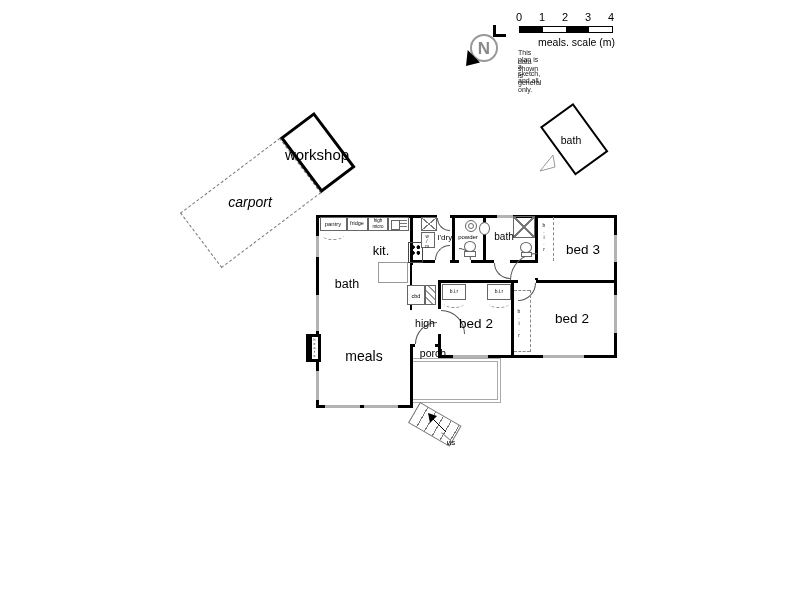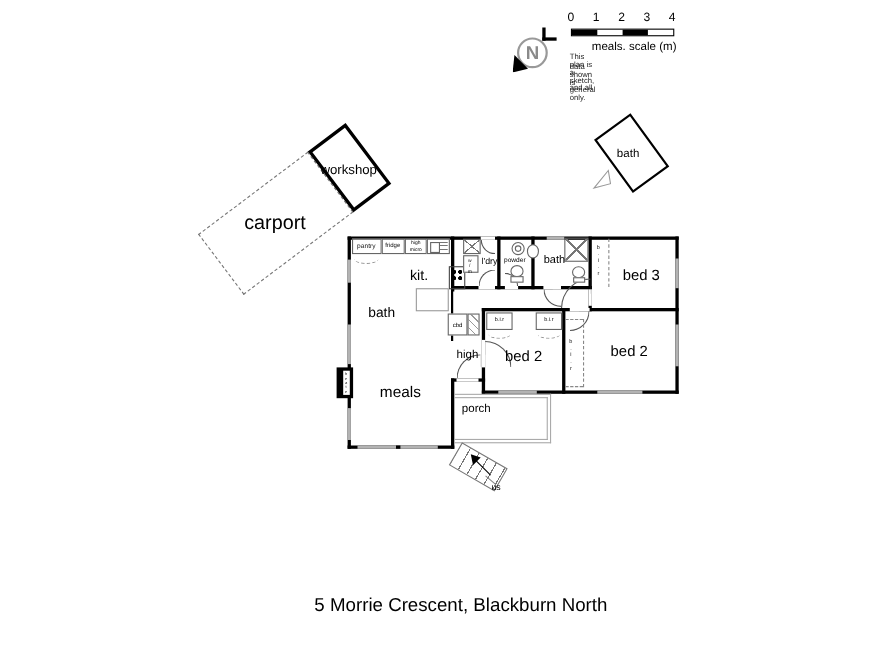--- a/index.html
+++ b/index.html
@@ -54,22 +54,22 @@
     </div>
     <div class="abs" style="left:505px;top:36px;width:110px;text-align:right;font-size:10.5px;">meals. scale (m)</div>
     <div class="abs" style="left:518px;top:49px;font-size:7px;color:#222;">This plan is a sketch, and all</div>
     <div class="abs" style="left:518px;top:58px;font-size:7px;color:#222;">data shown is general only.</div>
   </div>
 
   <div class="abs" style="left:180px;top:213px;width:170px;height:70px;transform:rotate(-37deg);transform-origin:top left;">
     <div style="position:absolute;left:0;top:0;width:125px;height:69px;border:1px dashed #777;box-sizing:border-box;"></div>
     <div style="position:absolute;left:125px;top:0;width:43px;height:69px;border:3px solid #000;box-sizing:border-box;"></div>
   </div>
-  <div class="lbl" style="left:250px;top:202px;font-size:18px;">carport</div>
-  <div class="lbl" style="left:317px;top:154px;font-size:12px;">workshop</div>
+  <div class="lbl" style="left:250px;top:202px;font-size:14px;font-style:italic;">carport</div>
+  <div class="lbl" style="left:317px;top:154px;font-size:15px;">workshop</div>
 
   <div class="abs" style="left:540px;top:127px;width:41px;height:60px;border:2.5px solid #000;box-sizing:border-box;transform:rotate(-36deg);transform-origin:top left;"></div>
   <svg class="abs" style="left:538px;top:153px;" width="22" height="24">
     <polygon points="15,2 2,18 17,14" fill="none" stroke="#999" stroke-width="1"></polygon>
   </svg>
   <div class="lbl" style="left:571px;top:140px;font-size:10.5px;">bath</div>
 
   <div class="w" style="left:316px;top:215px;width:301px;height:3px;"></div>
   <div class="w" style="left:316px;top:215px;width:3px;height:193px;"></div>
   <div class="w" style="left:614px;top:215px;width:3px;height:143px;"></div>
@@ -178,23 +178,22 @@
     <line x1="22" y1="22" x2="8" y2="8" stroke="#000" stroke-width="1"></line>
     <polygon points="4,3 13,6 6,13" fill="#000"></polygon>
   </svg>
   <div class="abs" style="left:440px;top:436px;width:12px;height:0;border-top:1px solid #888;transform:rotate(40deg);"></div>
   <div class="lbl" style="left:451px;top:443px;font-size:8px;">us</div>
 
   <div class="lbl" style="left:381px;top:250px;font-size:13px;">kit.</div>
   <div class="lbl" style="left:347px;top:284px;font-size:12.5px;">bath</div>
   <div class="lbl" style="left:364px;top:356px;font-size:14px;">meals</div>
   <div class="lbl" style="left:425px;top:323px;font-size:10.5px;">high</div>
-  <div class="lbl" style="left:433px;top:372px;font-size:10.5px;">porch</div>
+  <div class="lbl" style="left:433px;top:353px;font-size:10.5px;">porch</div>
   <div class="lbl" style="left:445px;top:238px;font-size:8px;">l'dry</div>
   <div class="lbl" style="left:468px;top:237px;font-size:6px;">powder</div>
   <div class="lbl" style="left:504px;top:237px;font-size:10px;">bath</div>
   <div class="lbl" style="left:572px;top:319px;font-size:13.5px;">bed 2</div>
   <div class="lbl" style="left:476px;top:324px;font-size:13.5px;">bed 2</div>
   <div class="lbl" style="left:583px;top:250px;font-size:13.5px;">bed 3</div>
 
-  <div class="abs" style="left:419px;top:540px;transform:translateX(-50%);font-size:17px;white-space:nowrap;">5 Morrie Crescent, Blackburn North</div>
 
 </div>
 
 </body></html>

